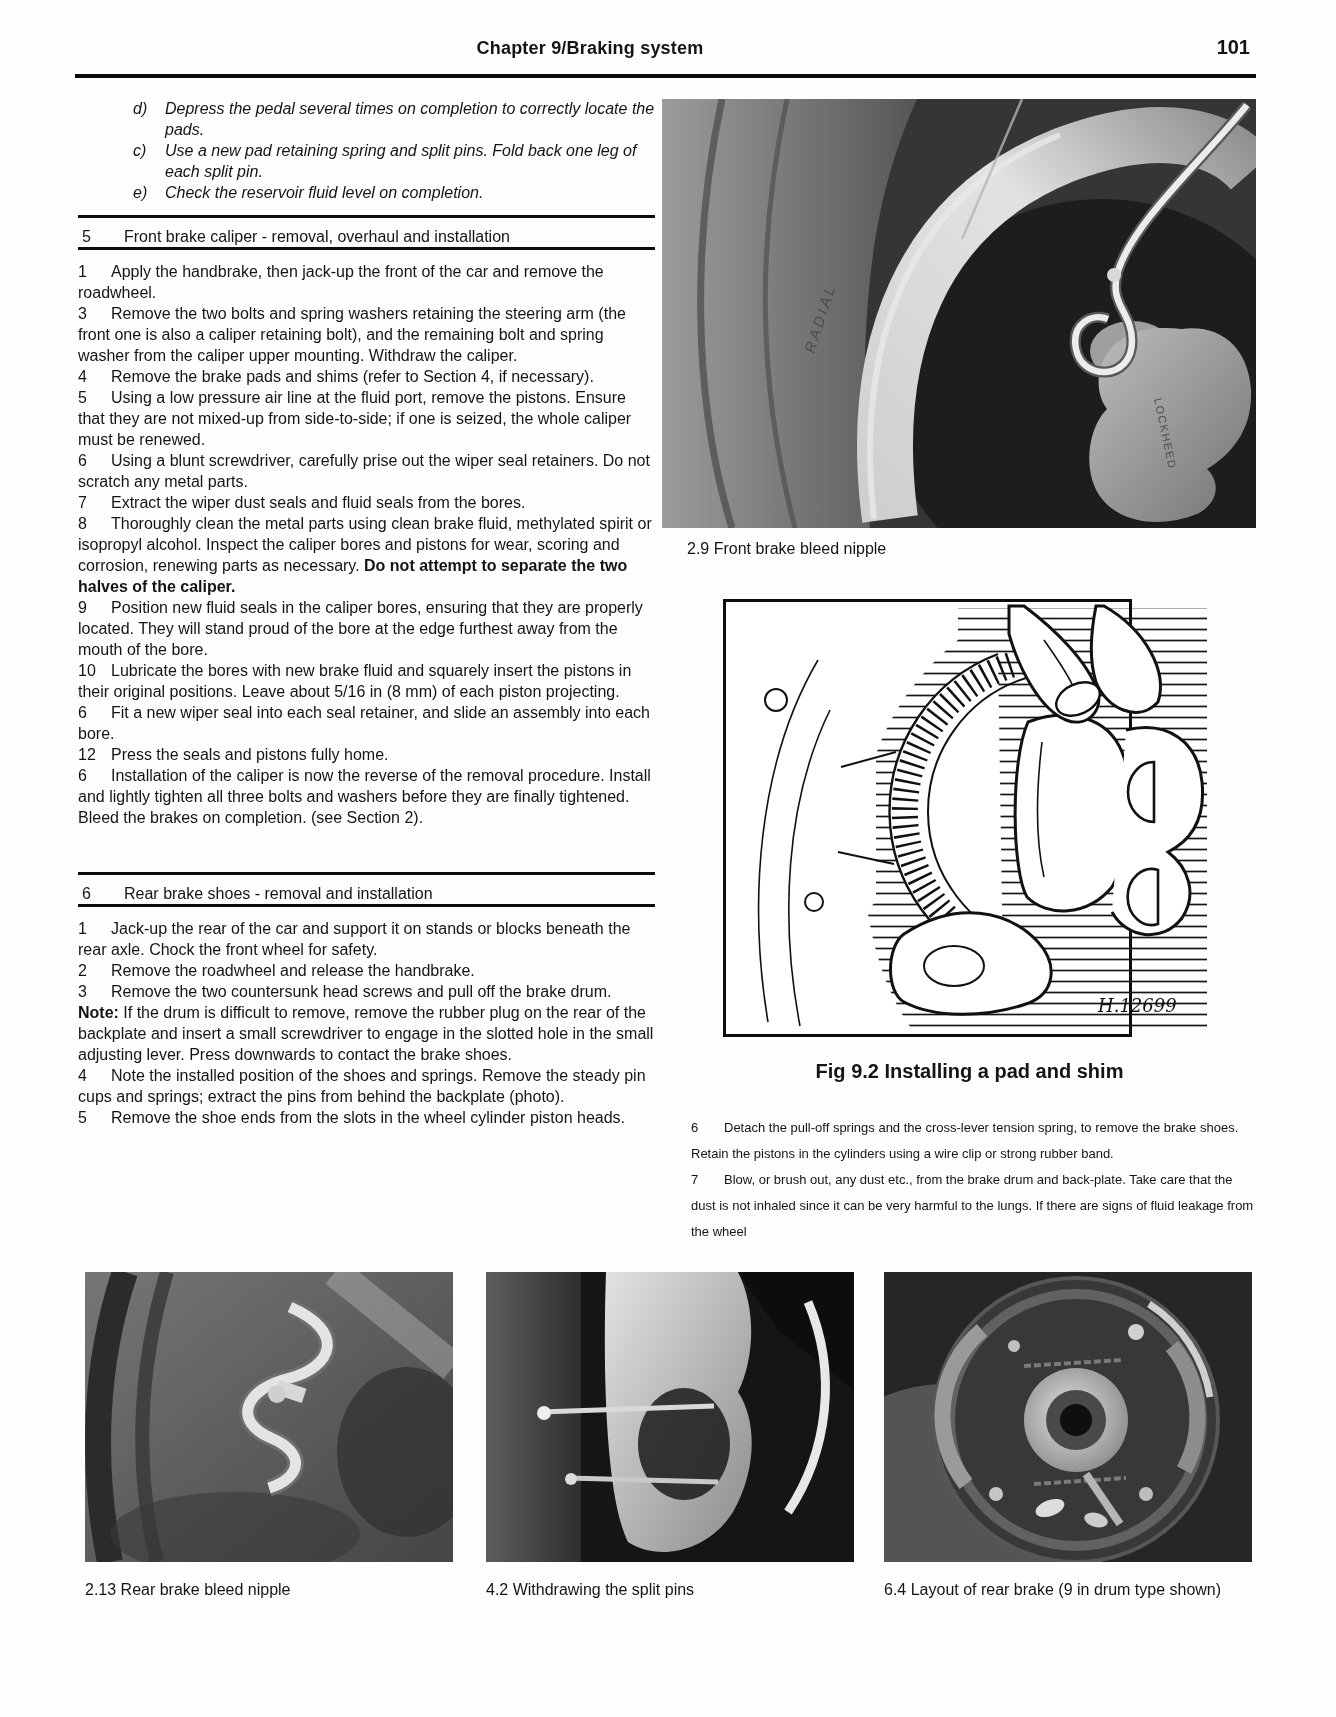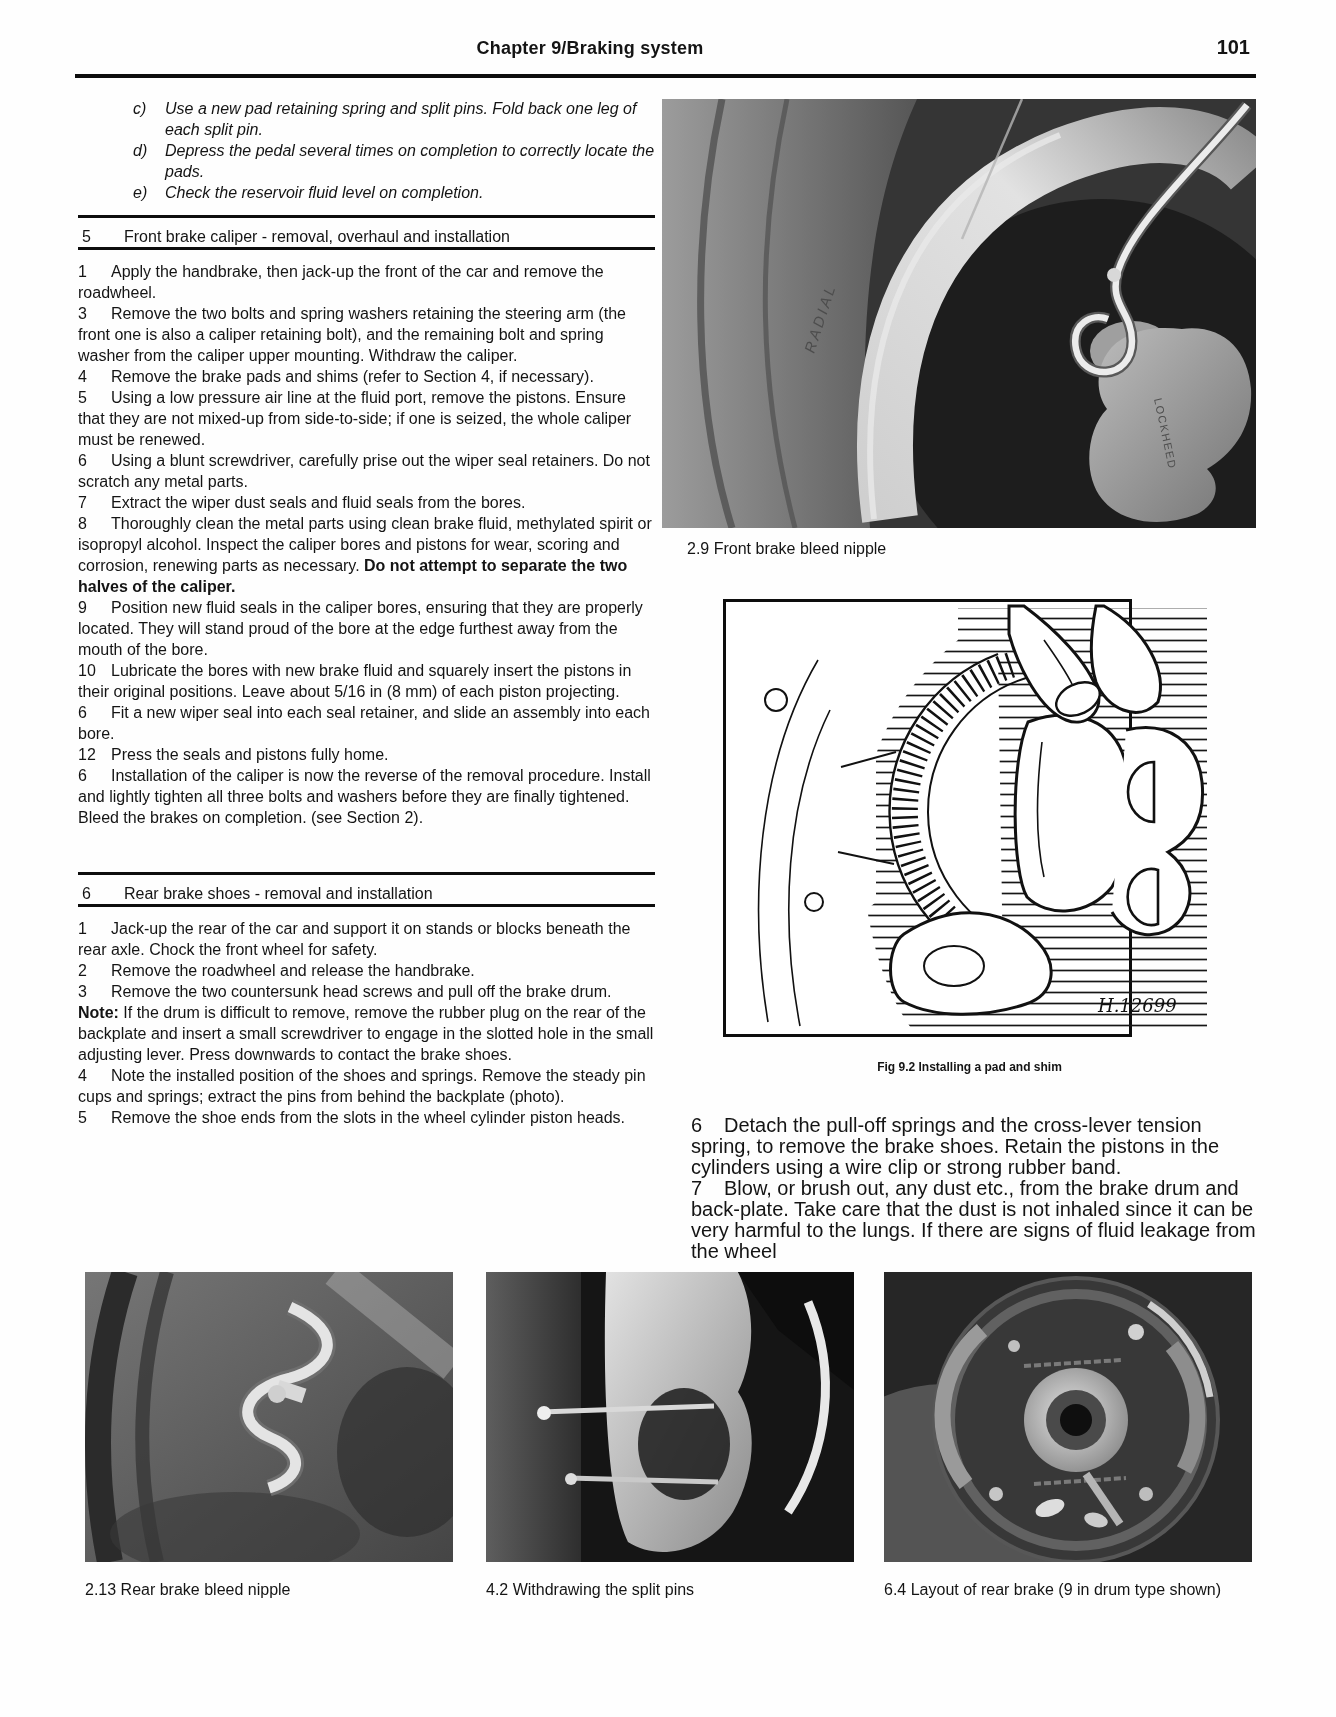--- a/index.html
+++ b/index.html
@@ -24,42 +24,42 @@
   .steps{margin-top:11px;}
   .steps p.step{margin:0;}
   .step .num{display:inline-block;min-width:33px;}
   .gap-before{margin-top:44px;}
   
   .photo-top{position:absolute;left:662px;top:99px;width:594px;height:429px;background:#333;}
   .cap-top{position:absolute;left:687px;top:540px;font-size:16px;}
   .figure-box{position:absolute;left:723px;top:599px;width:409px;height:438px;
     border:3px solid #0d0d0d;box-sizing:border-box;background:#fff;}
   .fig-caption{position:absolute;left:723px;top:1060px;width:493px;text-align:center;
-    font-size:12px;font-weight:bold;}
-  .col-right-text{position:absolute;left:691px;top:1104px;width:565px;font-size:20px;line-height:21px;}
+    font-size:20px;font-weight:bold;}
+  .col-right-text{position:absolute;left:691px;top:1104px;width:565px;font-size:13px;line-height:26px;}
   
   .photo-b{position:absolute;top:1272px;width:368px;height:290px;background:#222;}
   .pb1{left:85px;} .pb2{left:486px;} .pb3{left:884px;}
   .cap-b{position:absolute;top:1578px;font-size:16px;line-height:24px;}
   .cb1{left:85px;width:360px;} .cb2{left:486px;width:360px;} .cb3{left:884px;width:350px;}
   svg{display:block;}
 </style>
 </head>
 <body>
 
 <div class="page">
 
   <div class="hdr-title">Chapter 9/Braking system</div>
   <div class="hdr-pagenum">101</div>
   <div class="hdr-rule"></div>
 
   <div class="col-left">
     <div class="intro">
+        <p class="lettered"><span class="letter">d)</span><span>Depress the pedal several times on completion to correctly locate the pads.</span></p>
         <p class="lettered"><span class="letter">c)</span><span>Use a new pad retaining spring and split pins. Fold back one leg of each split pin.</span></p>
-        <p class="lettered"><span class="letter">d)</span><span>Depress the pedal several times on completion to correctly locate the pads.</span></p>
         <p class="lettered"><span class="letter">e)</span><span>Check the reservoir fluid level on completion.</span></p>
       </div>
 
     <div class="sec-block">
       <span class="sec-num">5</span><span>Front brake caliper - removal, overhaul and installation</span>
     </div>
     <div class="steps">
         <p class="step"><span class="num">1</span><span>Apply the handbrake, then jack-up the front of the car and remove the roadwheel.</span></p>
         <p class="step"><span class="num">3</span><span>Remove the two bolts and spring washers retaining the steering arm (the front one is also a caliper retaining bolt), and the remaining bolt and spring washer from the caliper upper mounting. Withdraw the caliper.</span></p>
         <p class="step"><span class="num">4</span><span>Remove the brake pads and shims (refer to Section 4, if necessary).</span></p>

